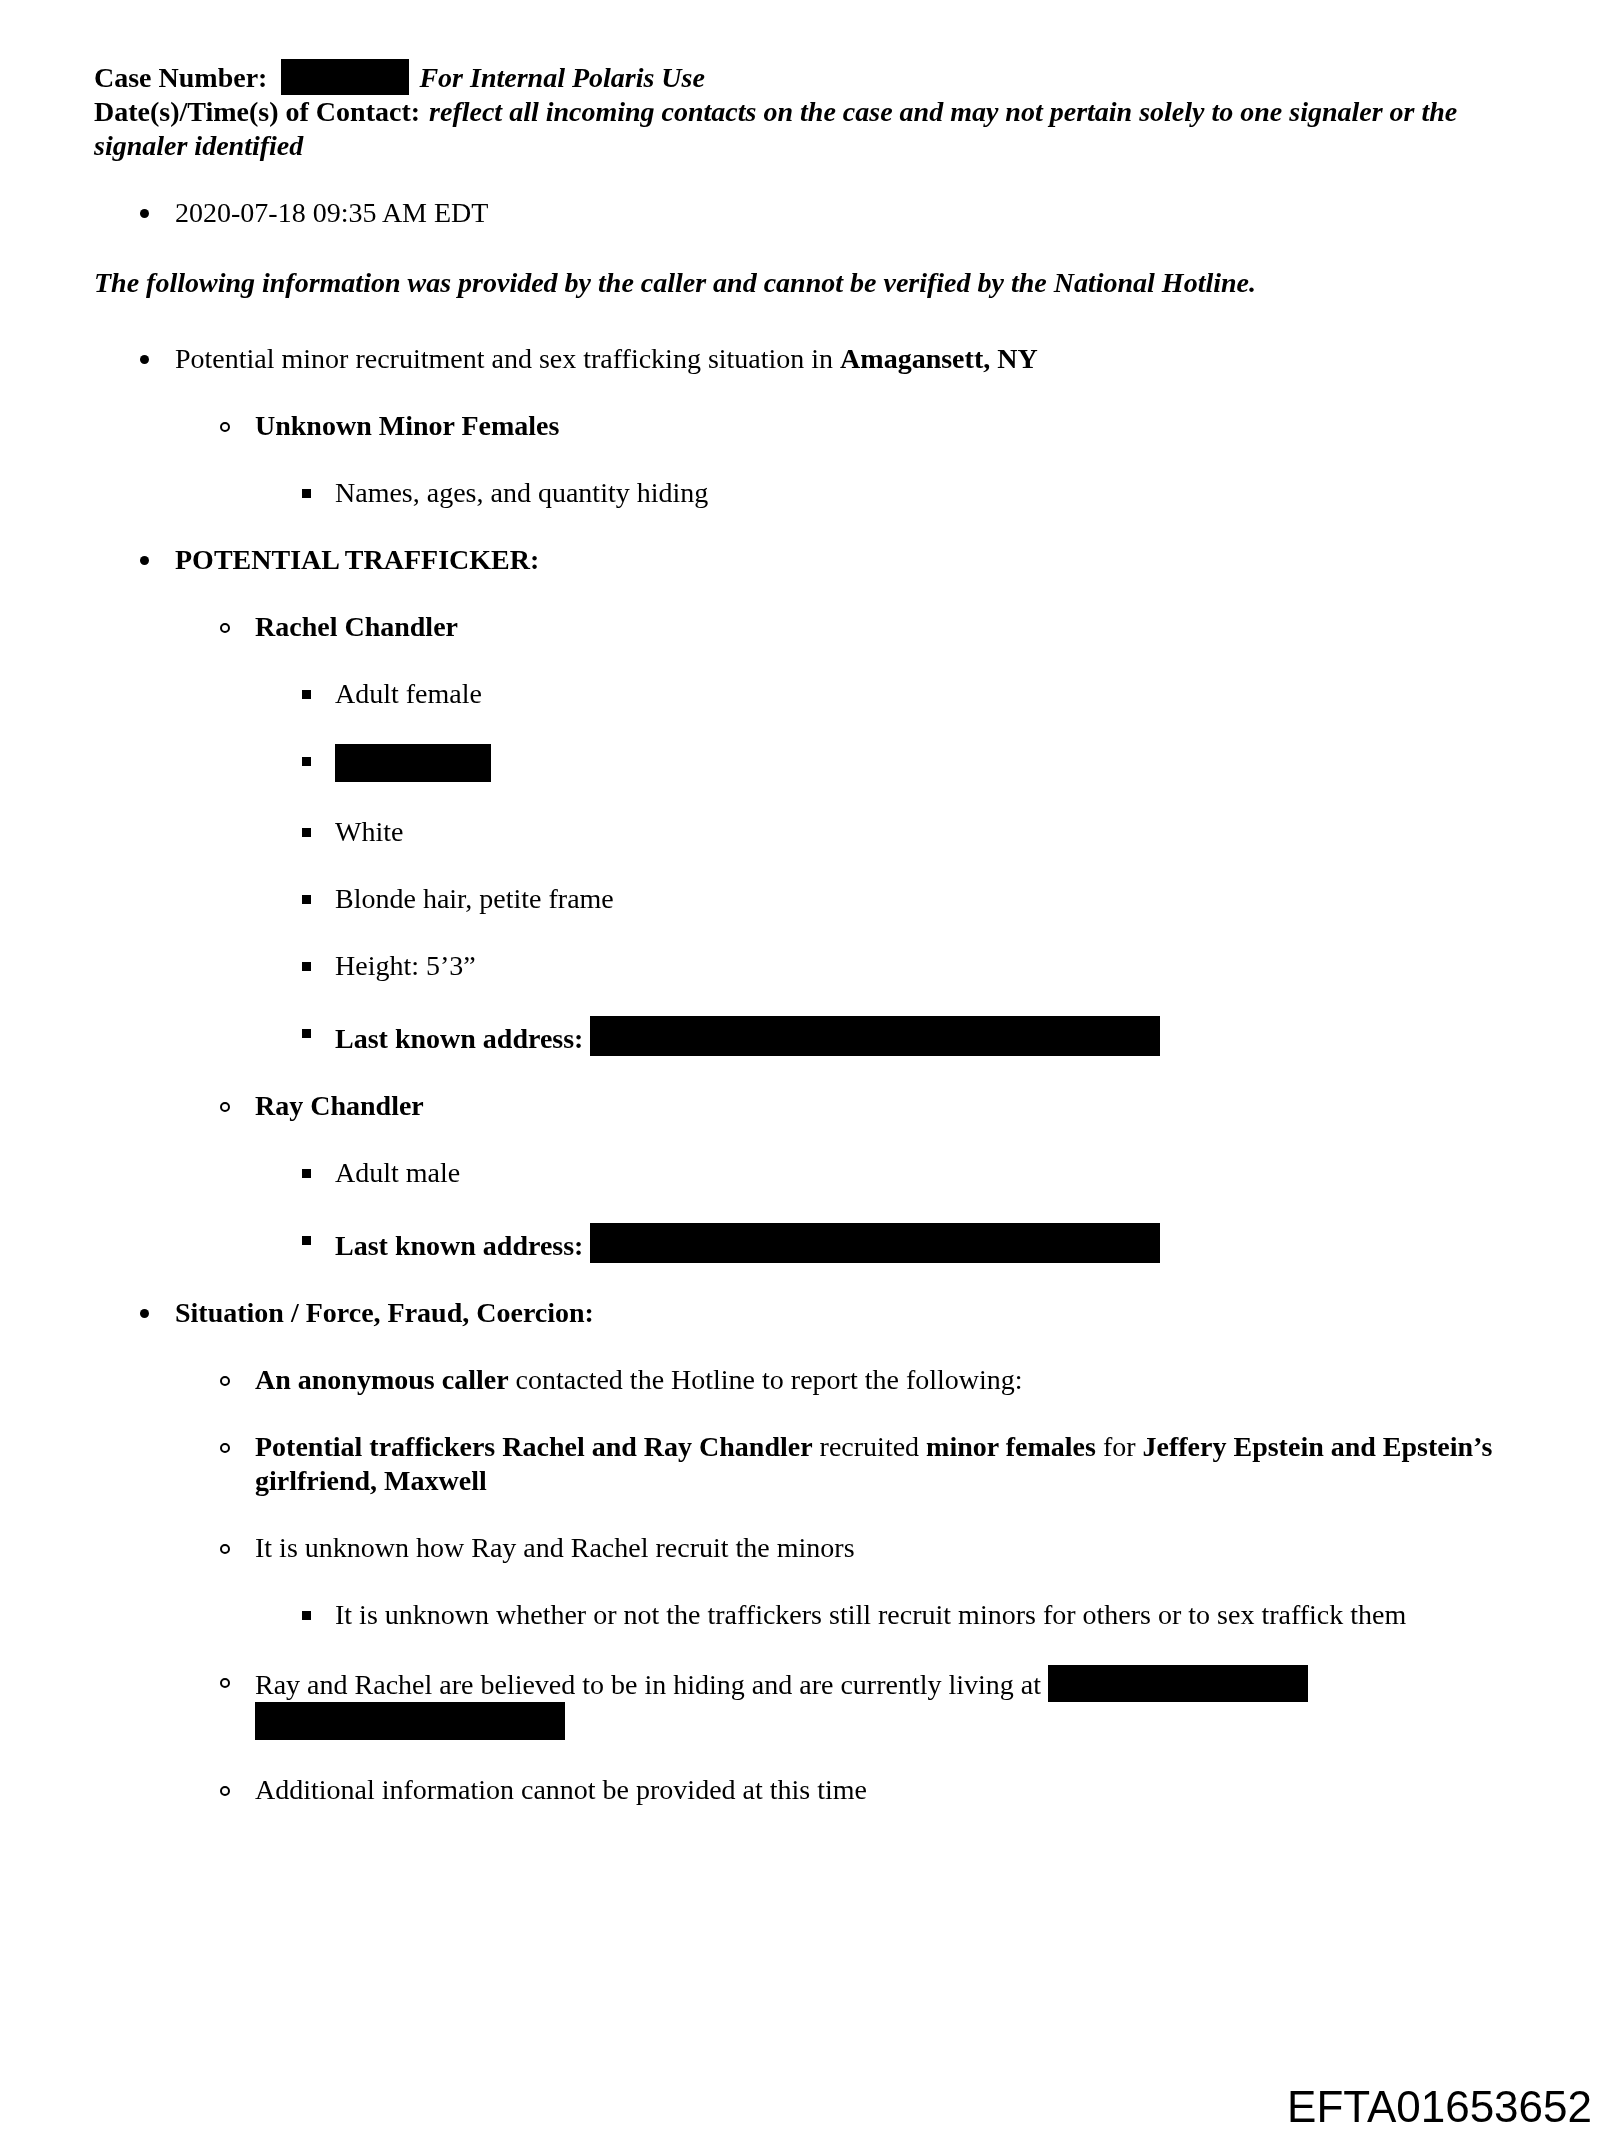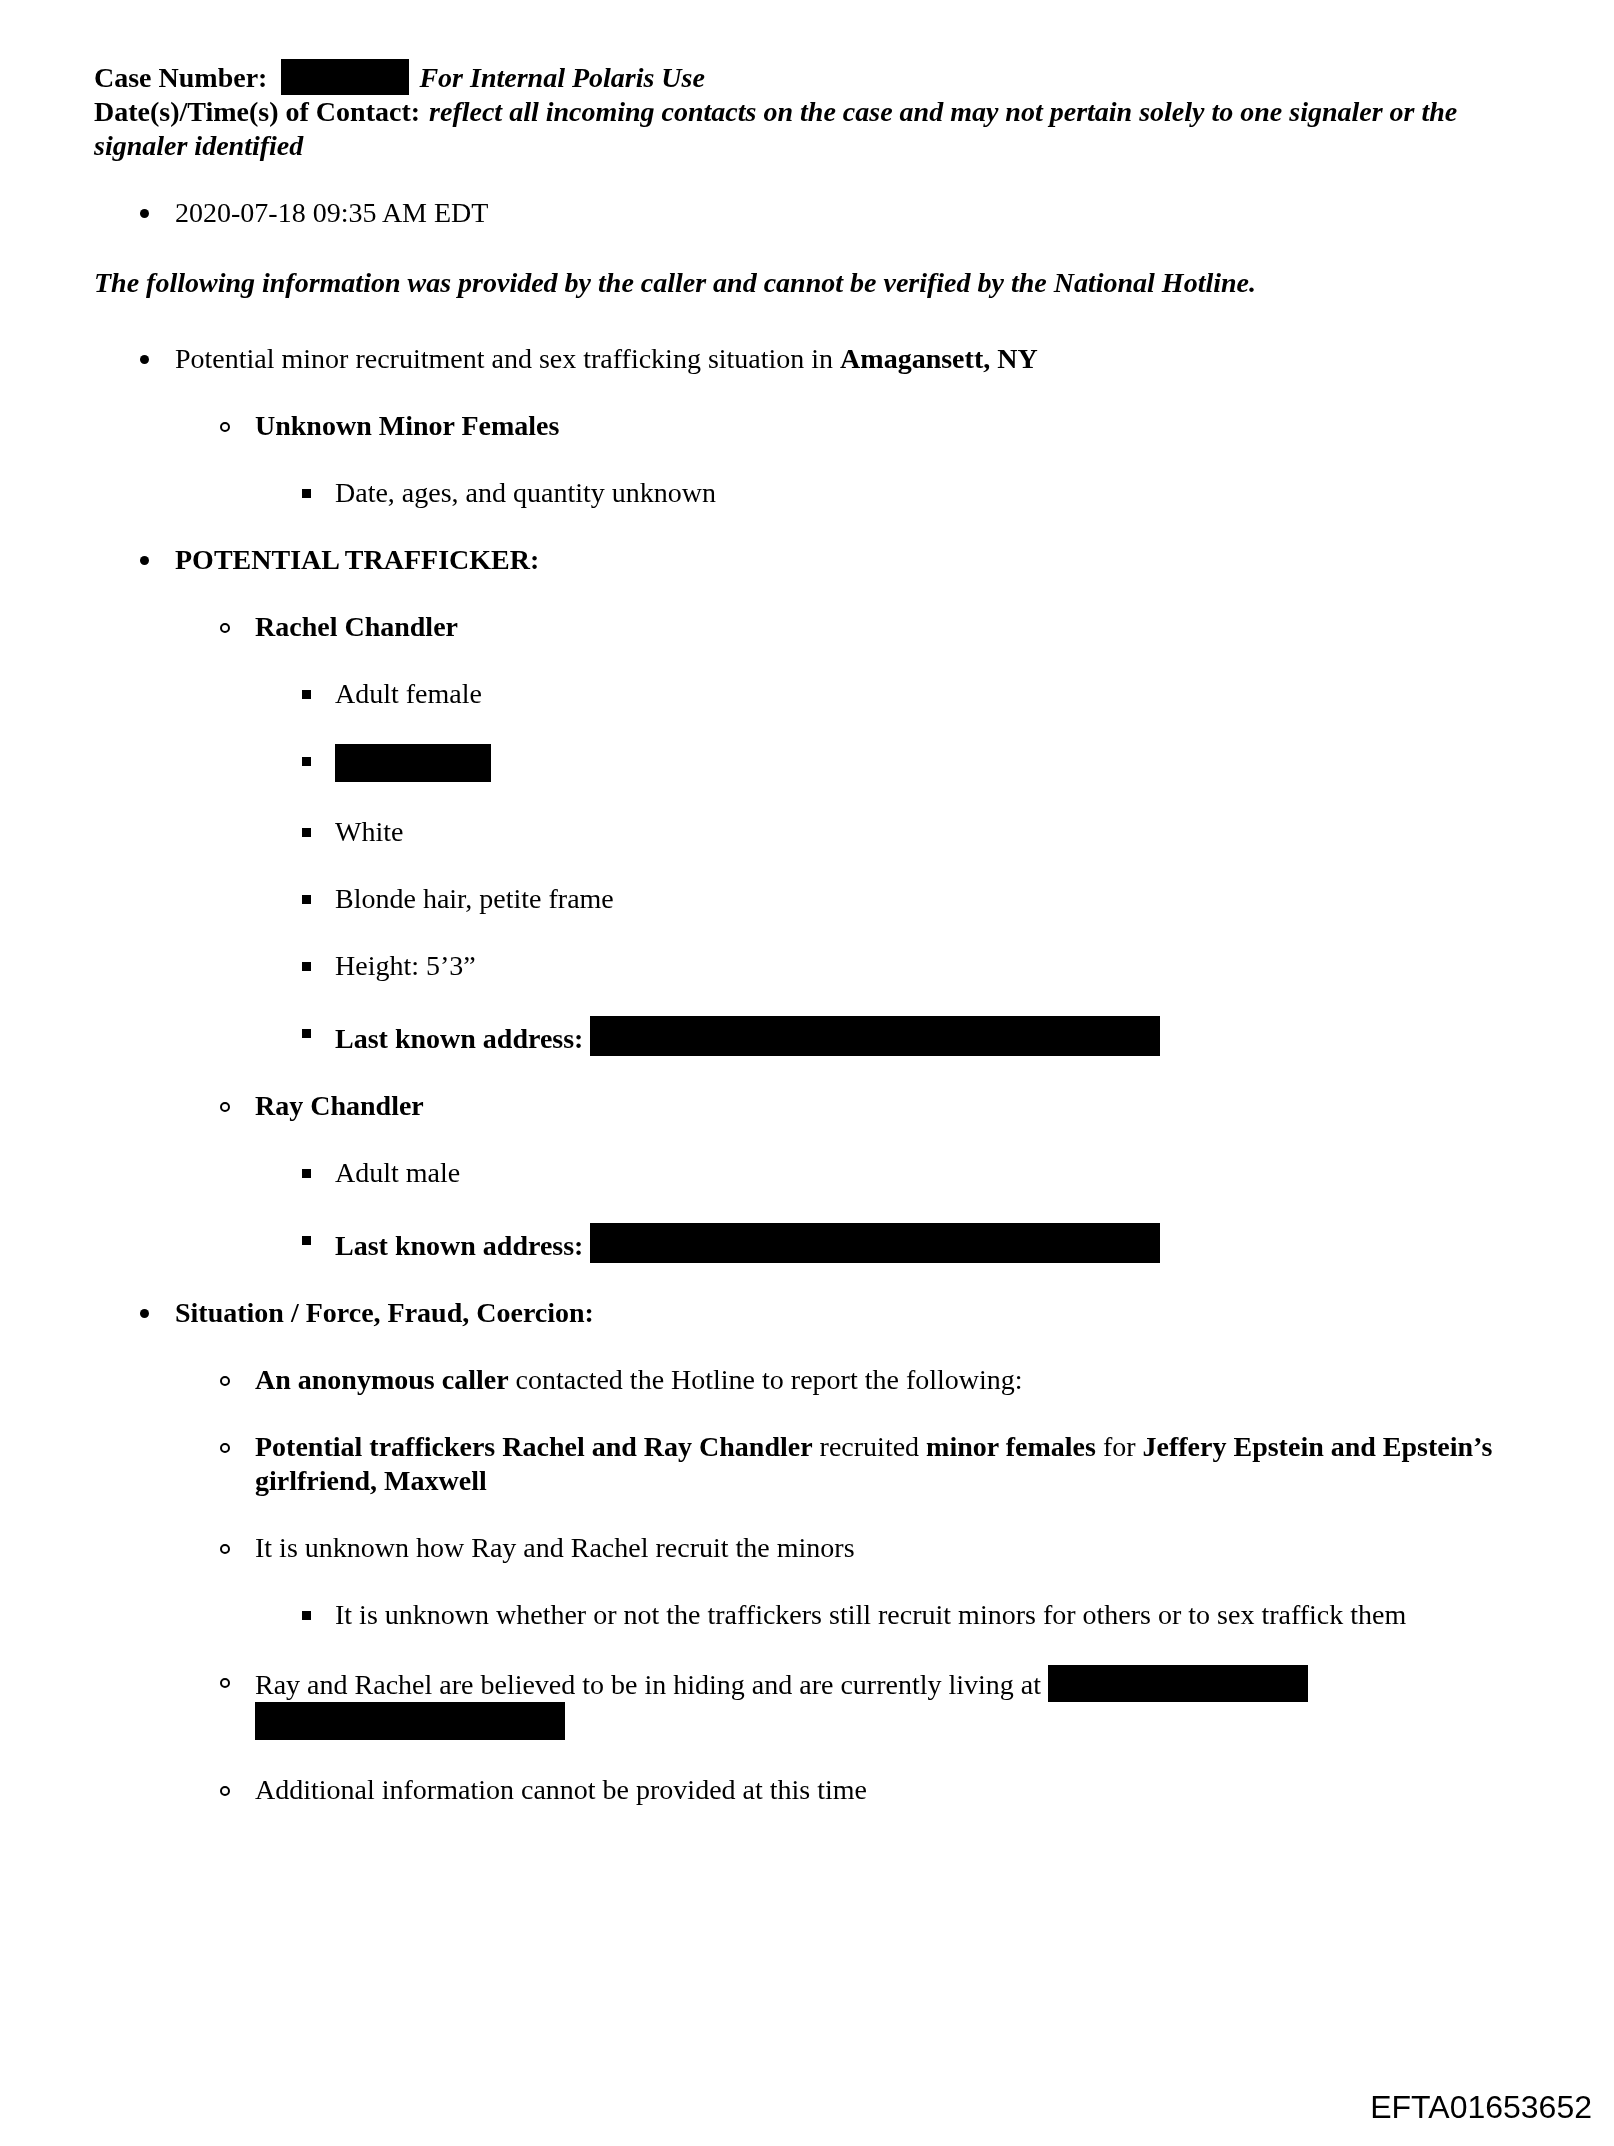--- a/index.html
+++ b/index.html
@@ -35,21 +35,21 @@
   .mk.square { left: 208px; width: 9px;  height: 9px;  background: #000; }
 
   
   .date-list .li { margin: 33px 0 36px 0; }
   .signaler { margin: 0; }
   .disclaimer { margin: 35px 0 42px 0; }
 
   .footer {
     position: absolute; right: 22px; bottom: 22px;
     font-family: "Liberation Sans", sans-serif;
-    font-size: 32px; line-height: 34px; color: #000;
+    font-size: 44px; line-height: 34px; color: #000;
   }
 </style>
 </head>
 <body>
 
 <div class="doc">
 
   <div class="para">
     <span class="b">Case Number:</span><span class="redact hdr-bar"></span><span class="i">For Internal Polaris Use</span>
     <br>
@@ -59,21 +59,21 @@
   <div class="date-list">
       <div class="li lvl1"><span class="mk disc"></span><span>2020-07-18 09:35 AM EDT</span></div>
     </div>
 
 
   <div class="para i disclaimer">The following information was provided by the caller and cannot be verified by the National Hotline.</div>
 
   <div>
       <div class="li lvl1"><span class="mk disc"></span><span>Potential minor recruitment and sex trafficking situation in </span><span class="b">Amagansett, NY</span></div>
       <div class="li lvl2"><span class="mk circle"></span><span class="b">Unknown Minor Females</span></div>
-      <div class="li lvl3"><span class="mk square"></span><span>Date, ages, and quantity unknown</span></div>
+      <div class="li lvl3"><span class="mk square"></span><span>Names, ages, and quantity hiding</span></div>
       <div class="li lvl1"><span class="mk disc"></span><span class="b">POTENTIAL TRAFFICKER:</span></div>
       <div class="li lvl2"><span class="mk circle"></span><span class="b">Rachel Chandler</span></div>
       <div class="li lvl3"><span class="mk square"></span><span>Adult female</span></div>
       <div class="li lvl3"><span class="mk square"></span><span class="redact" style="width: 156px; height: 38px;"></span></div>
       <div class="li lvl3"><span class="mk square"></span><span>White</span></div>
       <div class="li lvl3"><span class="mk square"></span><span>Blonde hair, petite frame</span></div>
       <div class="li lvl3"><span class="mk square"></span><span>Height: 5’3”</span></div>
       <div class="li lvl3"><span class="mk square"></span><span class="b">Last known address: </span><span class="redact" style="width: 570px; height: 40px;"></span></div>
       <div class="li lvl2"><span class="mk circle"></span><span class="b">Ray Chandler</span></div>
       <div class="li lvl3"><span class="mk square"></span><span>Adult male</span></div>

